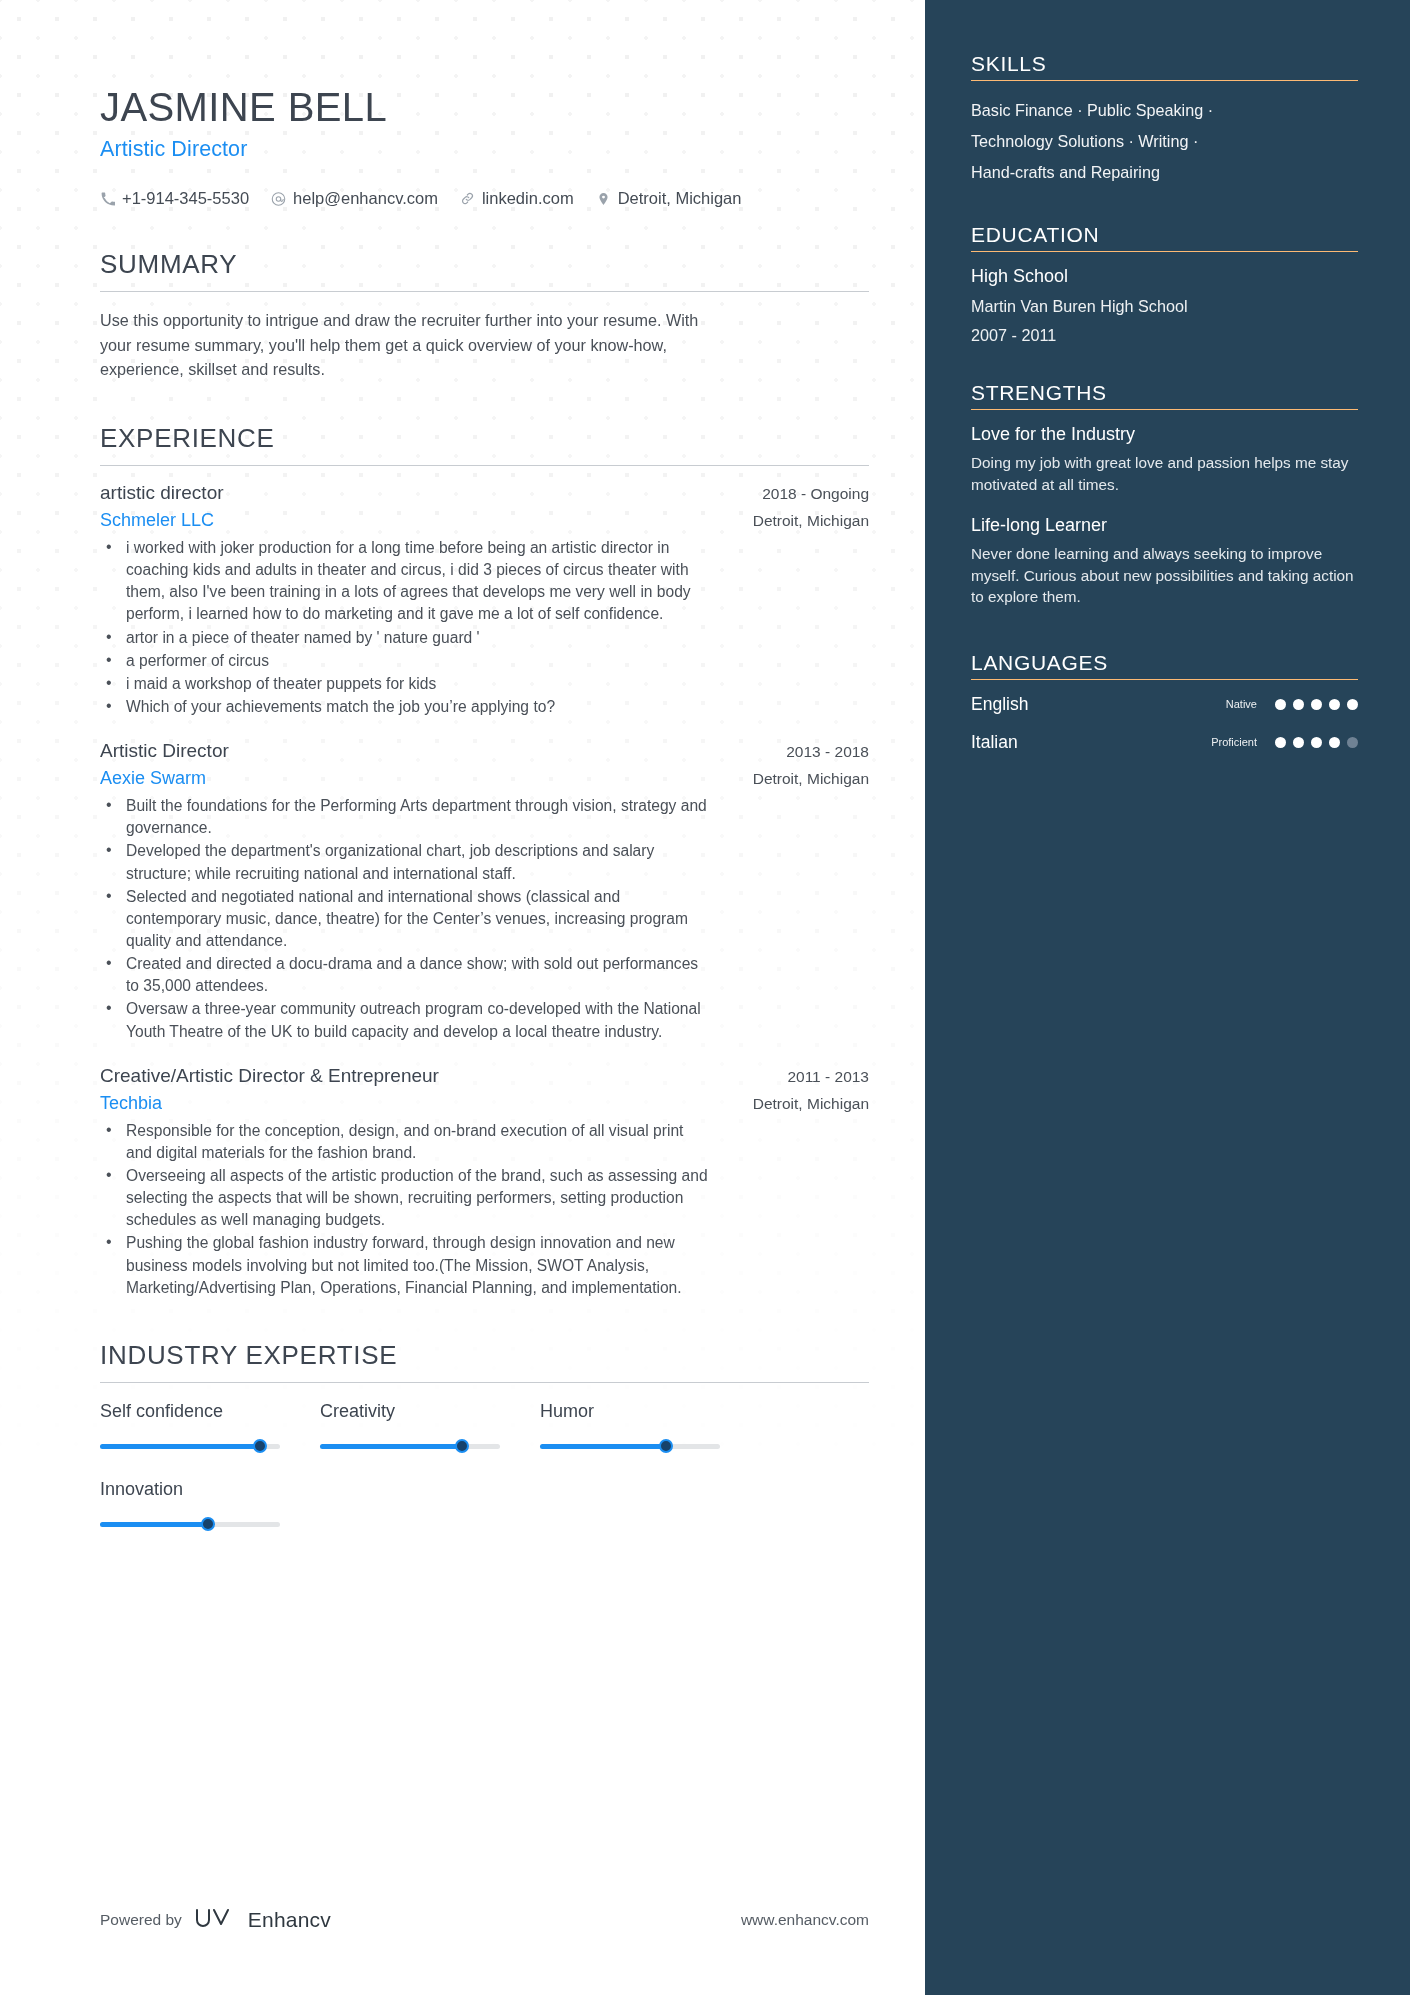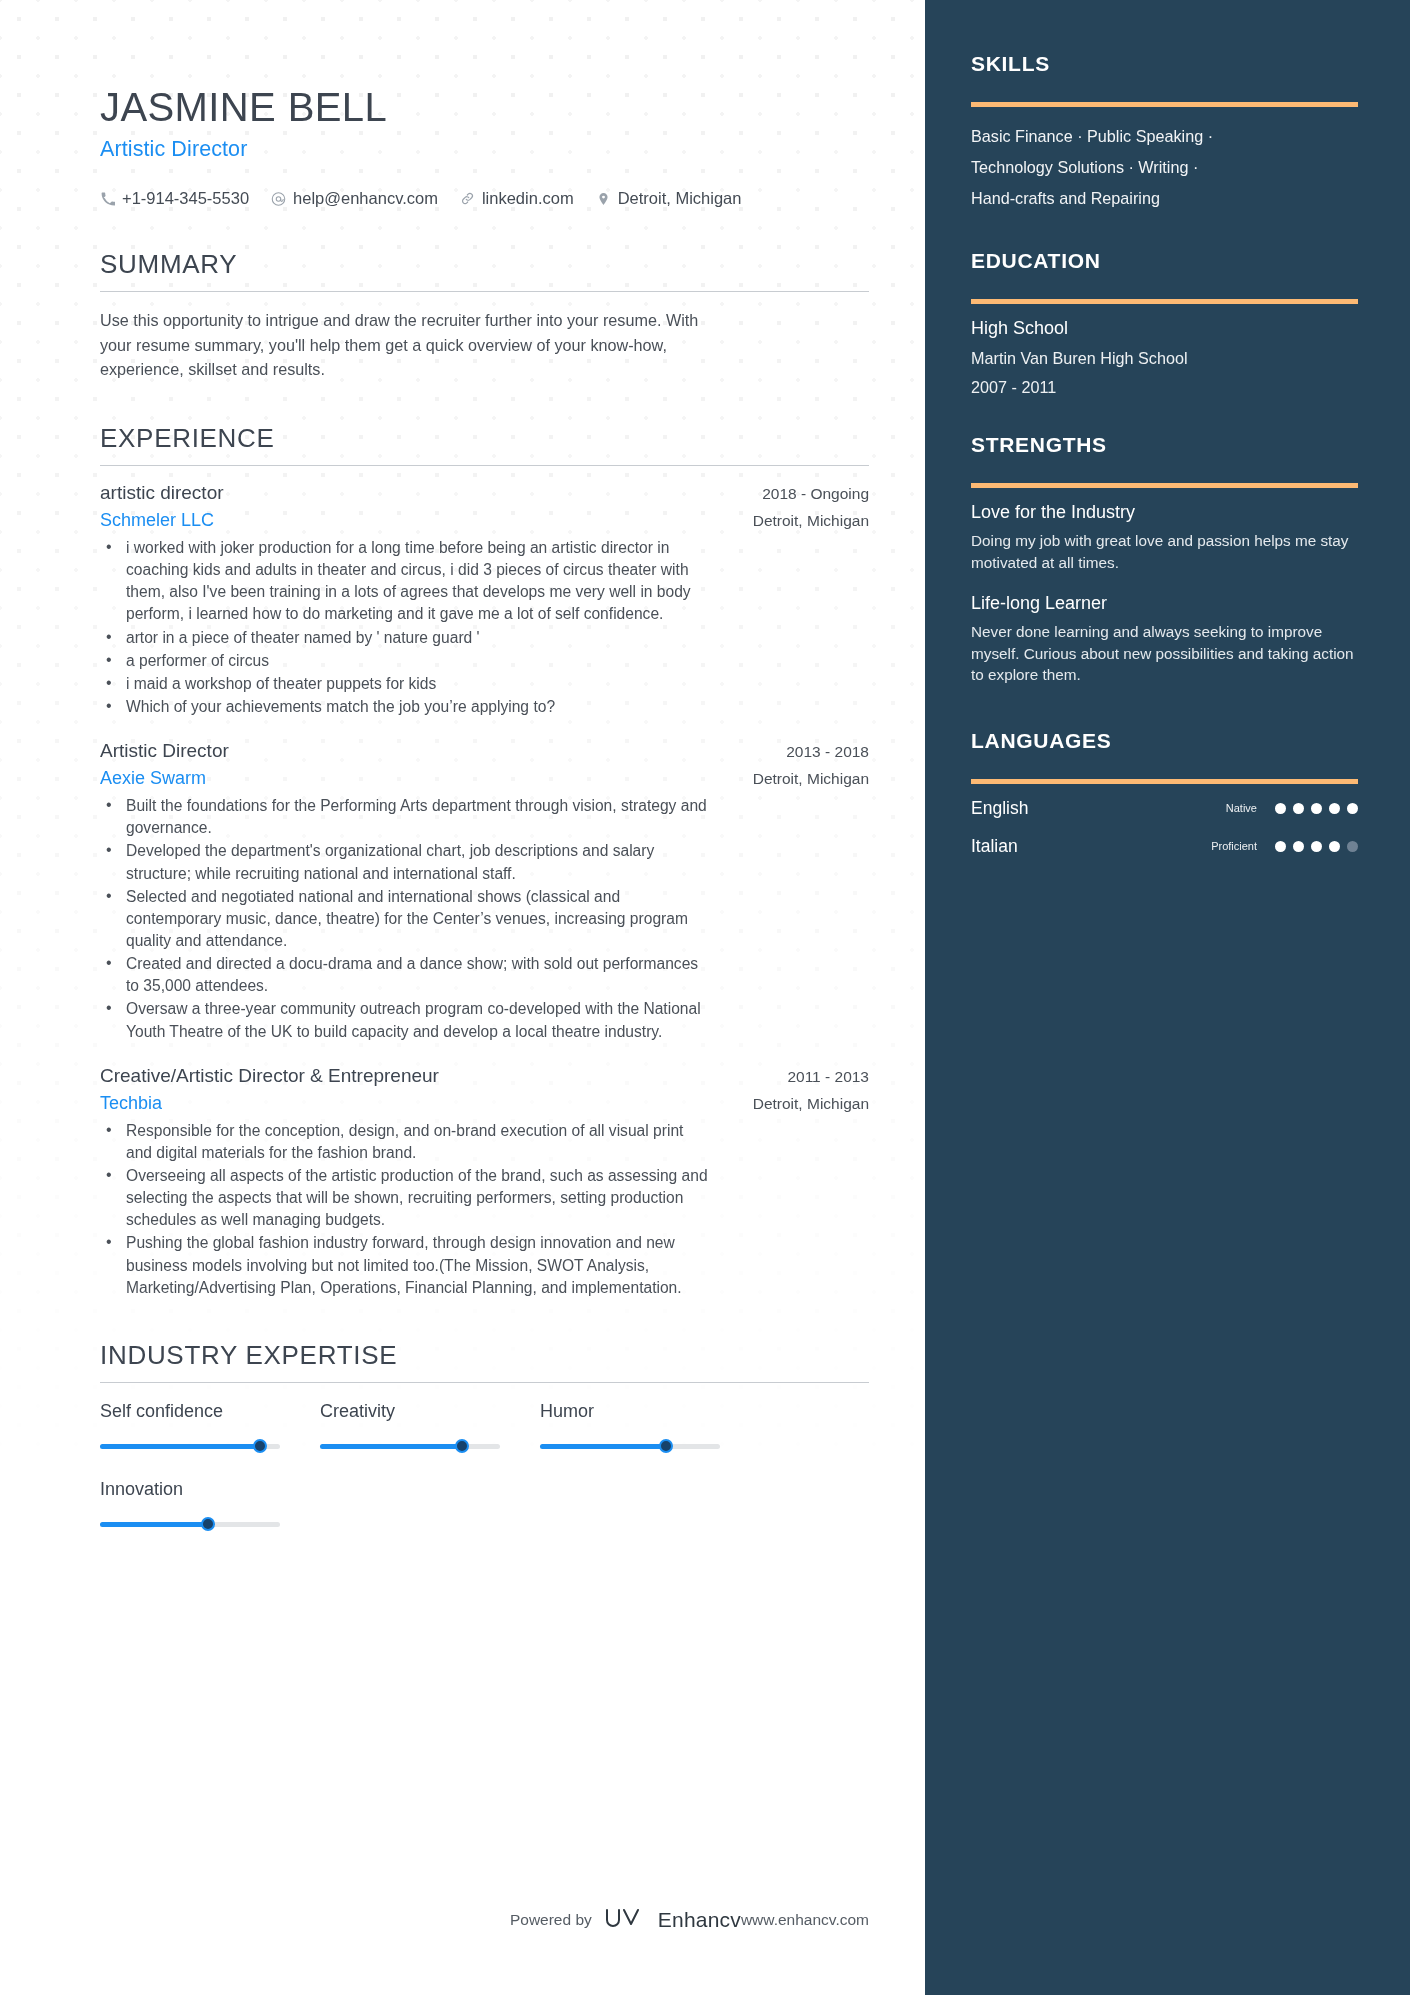--- a/index.html
+++ b/index.html
@@ -207,21 +207,21 @@
   }
 
   
   .footer {
     position: absolute;
     left: 100px;
     right: 56px;
     bottom: 62px;
     display: flex;
     align-items: center;
-    justify-content: flex-end;
+    justify-content: space-between;
     z-index: 3;
   }
   .powered {
     display: flex;
     align-items: center;
     gap: 12px;
     font-size: 15.5px;
     color: #555c64;
   }
   .brand {
@@ -243,24 +243,24 @@
     width: 485px;
     height: 1995px;
     background: #264459;
     color: #ffffff;
     padding: 22px 52px 0 46px;
   }
   .sb-section { margin-top: 0; }
   .sb-head {
     font-size: 21px;
     letter-spacing: 0.7px;
-    font-weight: 700;
+    font-weight: 400;
     color: #ffffff;
-    padding-bottom: 26px;
-    border-bottom: 5px solid #fdba74;
+    padding-bottom: 4px;
+    border-bottom: 1px solid #fdba74;
   }
   .sb-body { padding-top: 14px; }
 
   .skill-line {
     font-size: 16.2px;
     line-height: 1.9;
     color: #f2f4f6;
   }
 
   .edu-degree {

